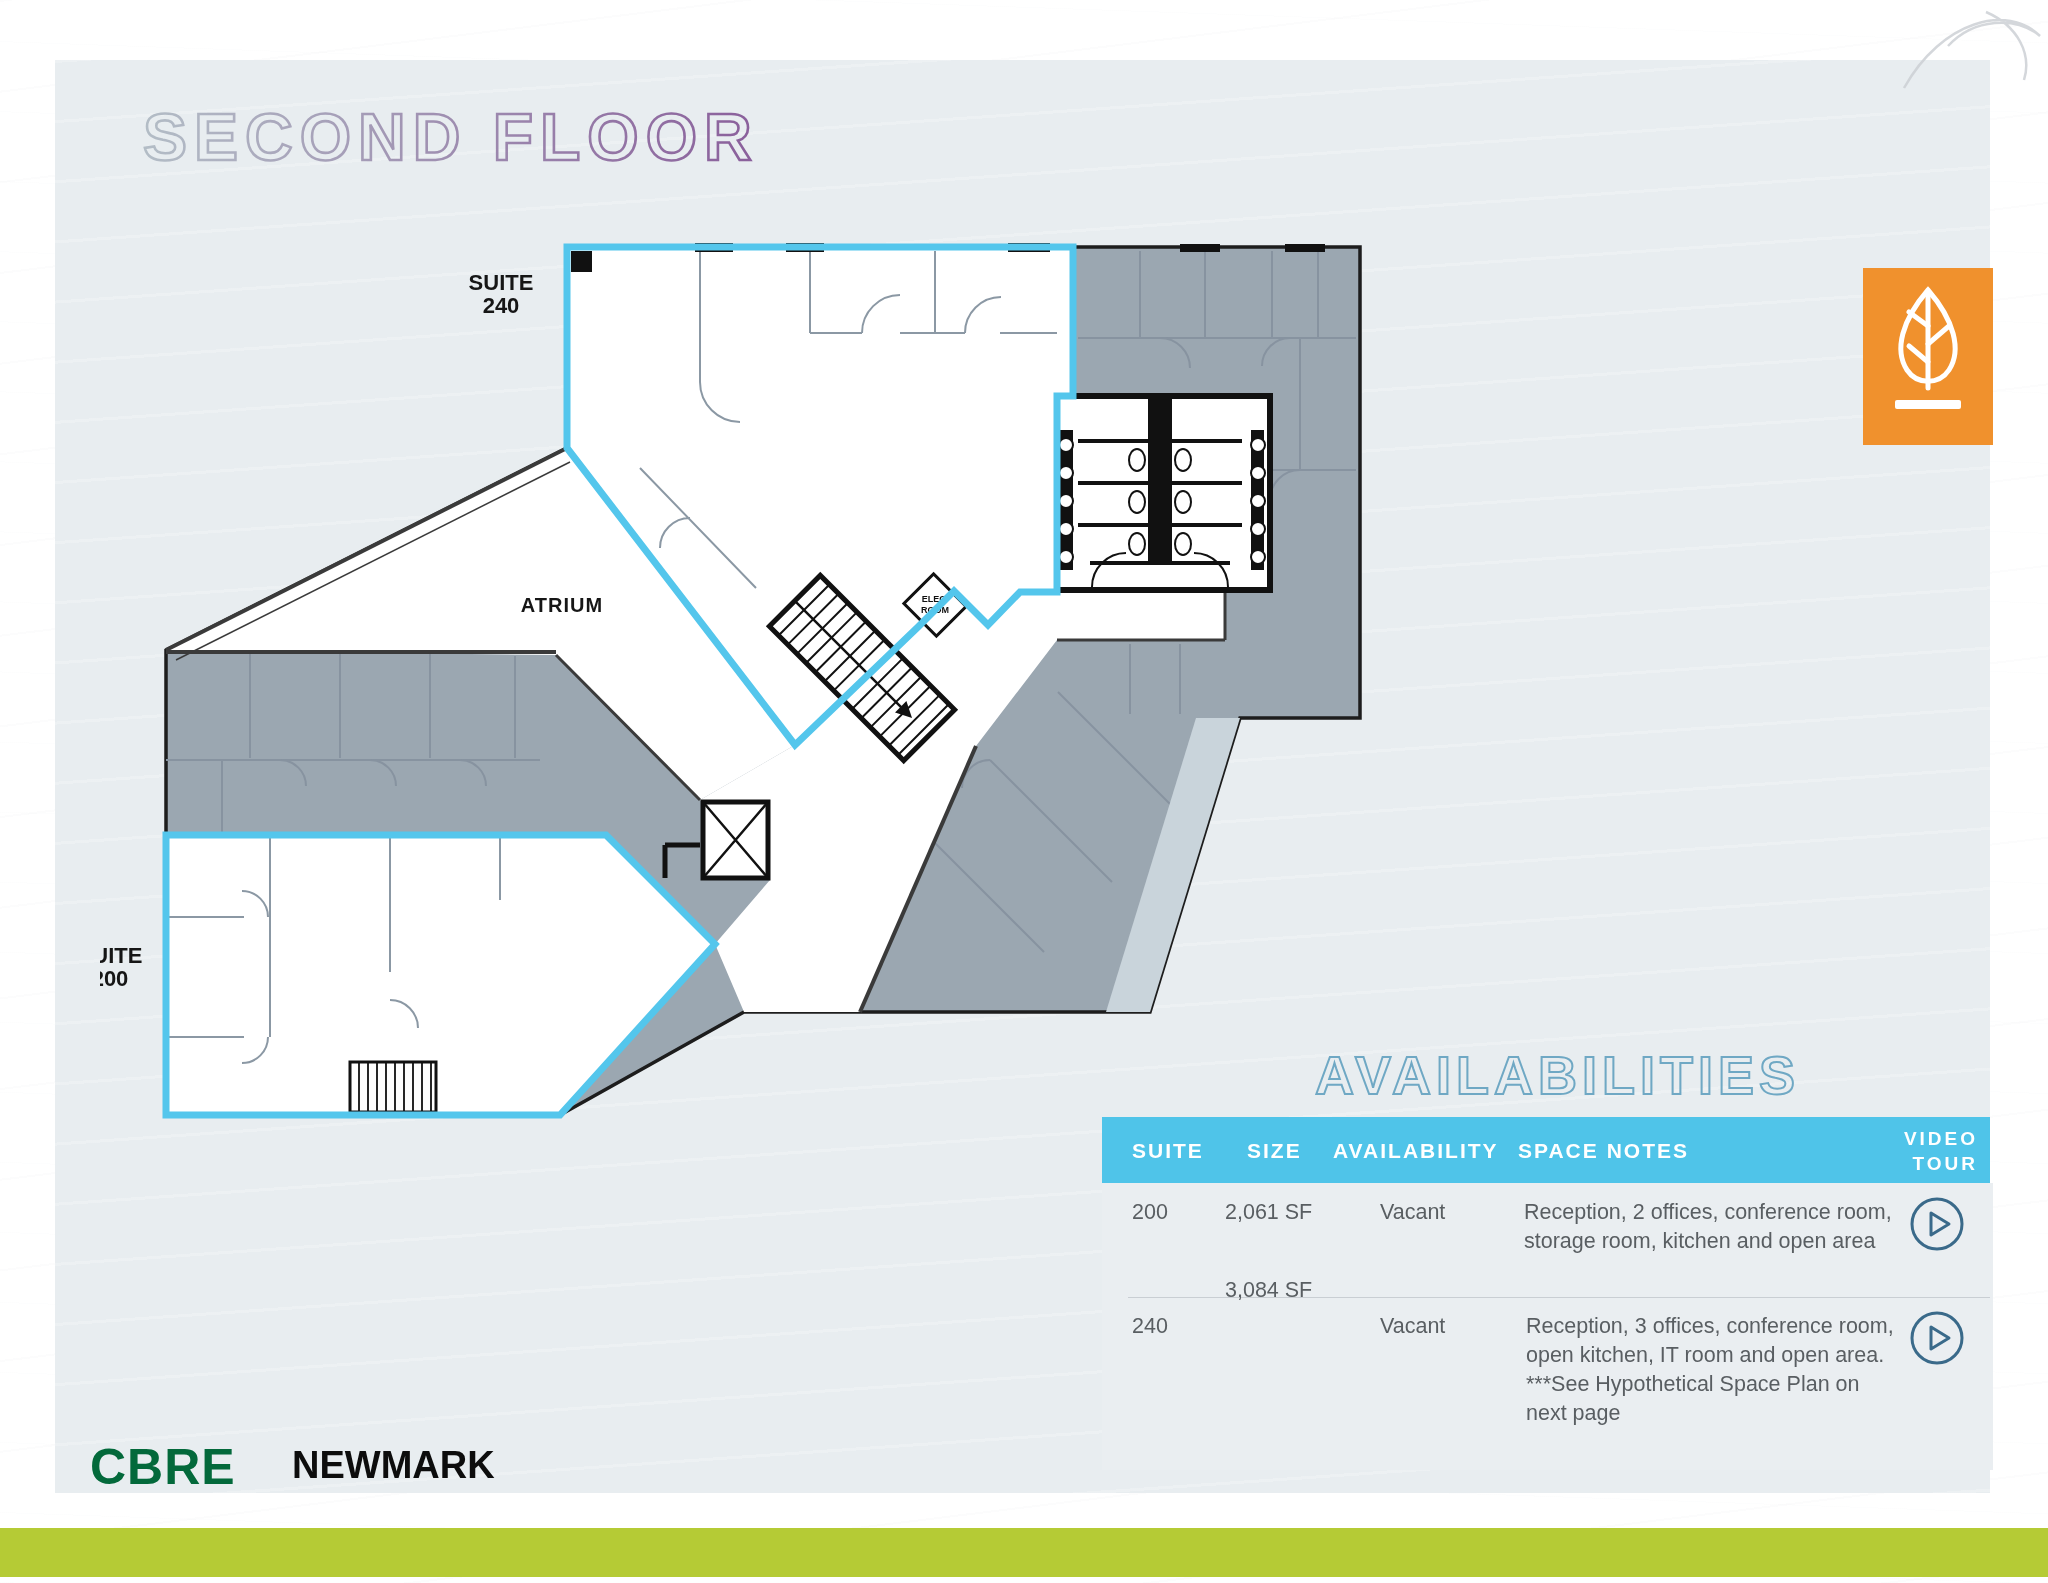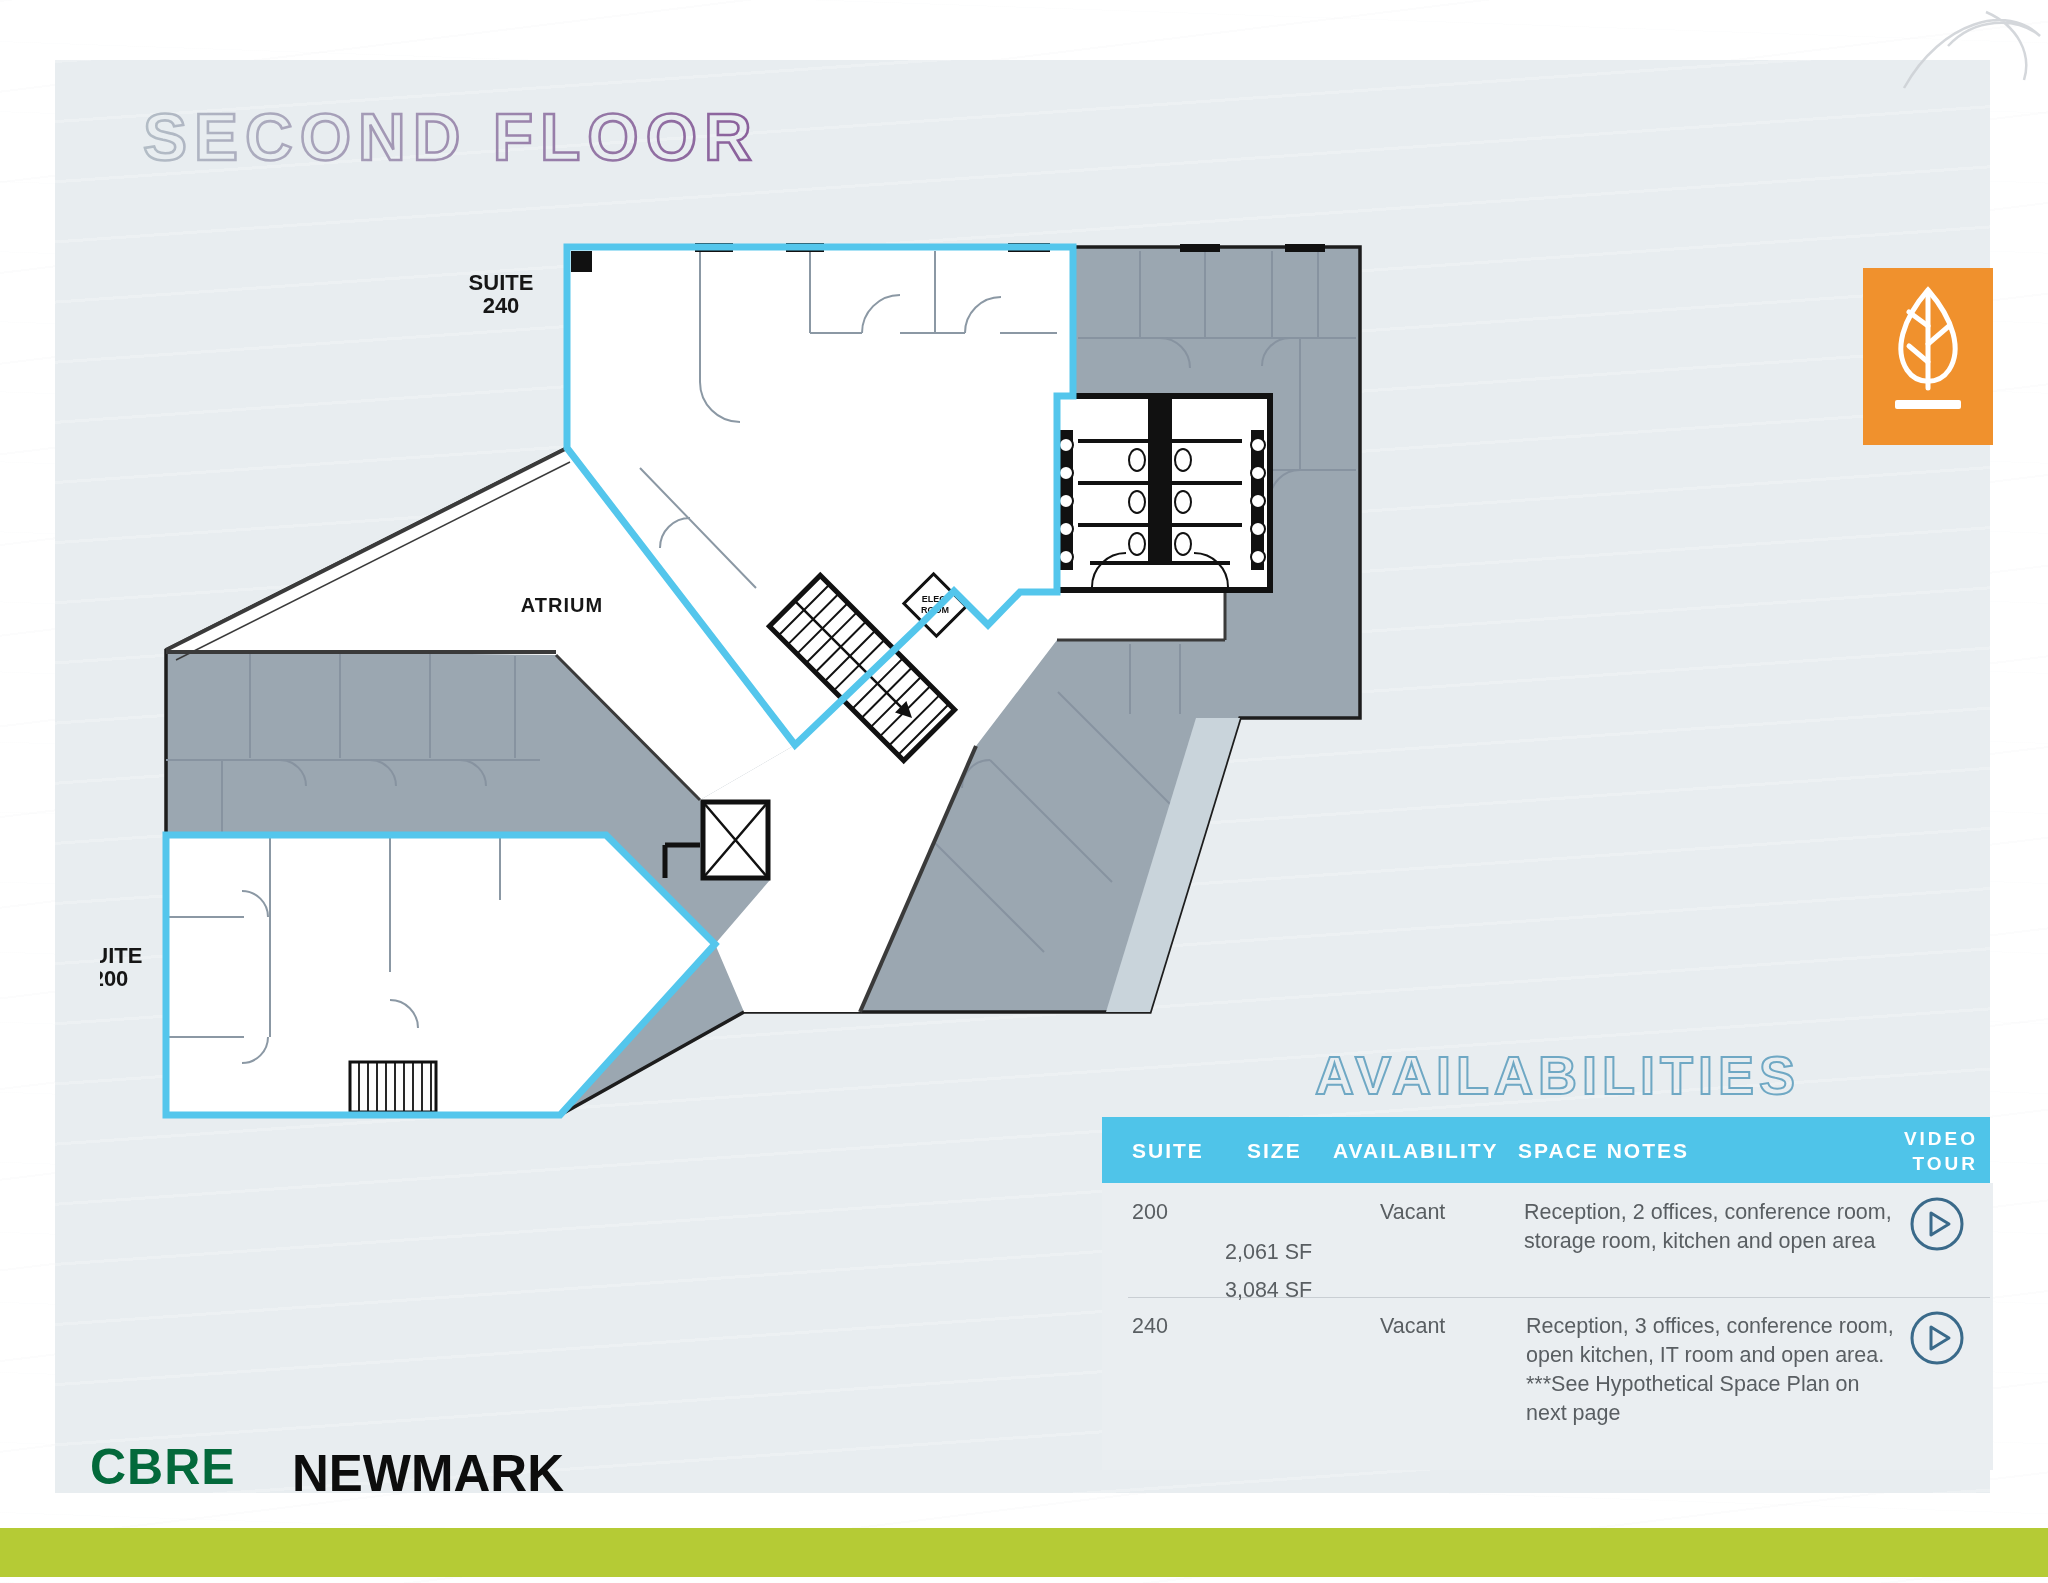--- a/index.html
+++ b/index.html
@@ -32,21 +32,21 @@
   .th-suite{left:30px;} .th-size{left:145px;} .th-avail{left:231px;text-align:right;} .th-notes{left:416px;}
   .th-video{position:absolute;right:12px;top:9px;width:120px;text-align:right;
     font-size:19px;line-height:25px;letter-spacing:3px;}
   .tbl-body{left:1102px;top:1183px;width:891px;height:287px;background:#eaeef1;}
   .cell{position:absolute;color:#595e62;font-size:21.5px;line-height:29px;white-space:nowrap;}
   .notes{white-space:pre-line;width:380px;}
   .divider{left:1128px;top:1297px;width:862px;height:1px;background:#c9ced3;}
   .play{left:1909px;width:56px;height:56px;}
   
   .cbre{left:90px;top:1438px;font-size:50px;font-weight:900;color:#03693b;letter-spacing:1px;}
-  .newmark{left:292px;top:1444px;font-size:51px;font-weight:900;color:#0d0d0d;letter-spacing:0px;}
+  .newmark{left:292px;top:1444px;font-size:38px;font-weight:900;color:#0d0d0d;letter-spacing:0px;}
   .greenbar{left:0;top:1528px;width:2048px;height:49px;background:#b5cb35;}
   
   .badge{left:1863px;top:268px;width:130px;height:177px;background:#f0912d;}
   .plan-label{font-weight:bold;fill:#161616;}
 </style>
 </head>
 <body>
 
 <div class="sheet abs"></div>
 
@@ -206,21 +206,21 @@
   <span class="th-notes">SPACE NOTES</span>
   <div class="th-video">
     <div>VIDEO</div>
     <div>TOUR</div>
   </div>
 </div>
 
 <div class="tbl-body abs"></div>
 
 <div class="cell abs" style="left:1132px;top:1198px;">200</div>
-<div class="cell abs" style="left:1225px;top:1198px;margin-top:40px;">2,061 SF</div>
+<div class="cell abs" style="left:1225px;top:1198px;">2,061 SF</div>
 <div class="cell abs" style="left:1380px;top:1198px;">Vacant</div>
 <div class="cell notes abs" style="left:1480px;top:1198px;margin-left:44px;">Reception, 2 offices, conference room, storage room, kitchen and open area</div>
 <svg class="play abs" style="top:1196px;" viewBox="0 0 56 56">
   <circle cx="28" cy="28" r="25" fill="none" stroke="#3a6a8a" stroke-width="3"></circle>
   <path d="M22,17 L40,28 L22,39 Z" fill="none" stroke="#3a6a8a" stroke-width="3" stroke-linejoin="round"></path>
 </svg>
 
 <div class="divider abs"></div>
 
 <div class="cell abs" style="left:1132px;top:1312px;">240</div>

